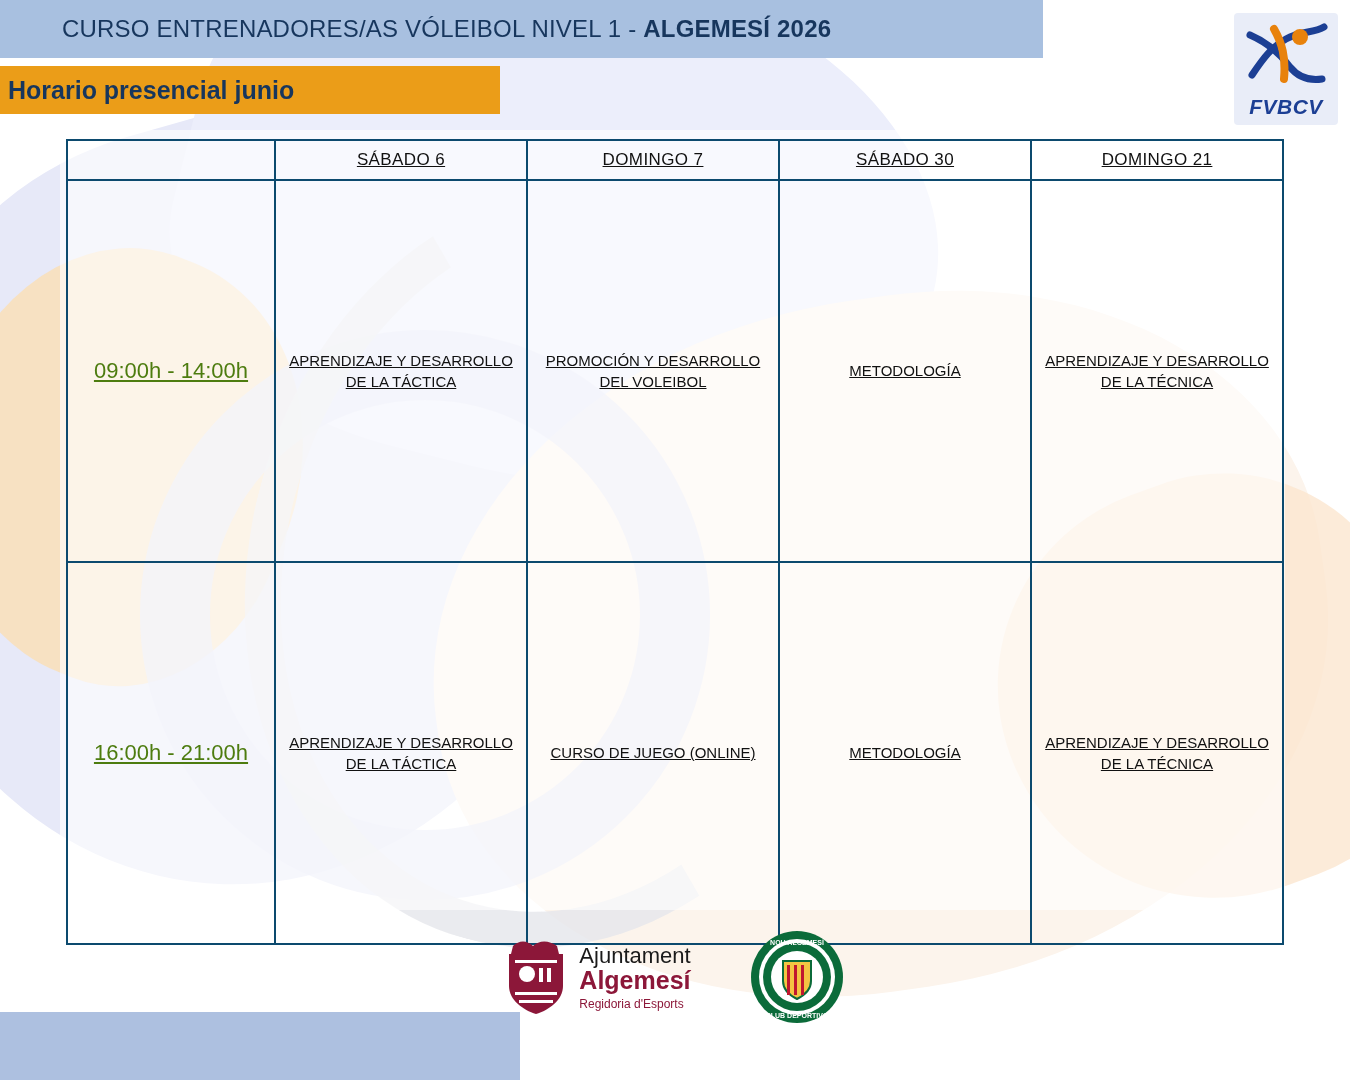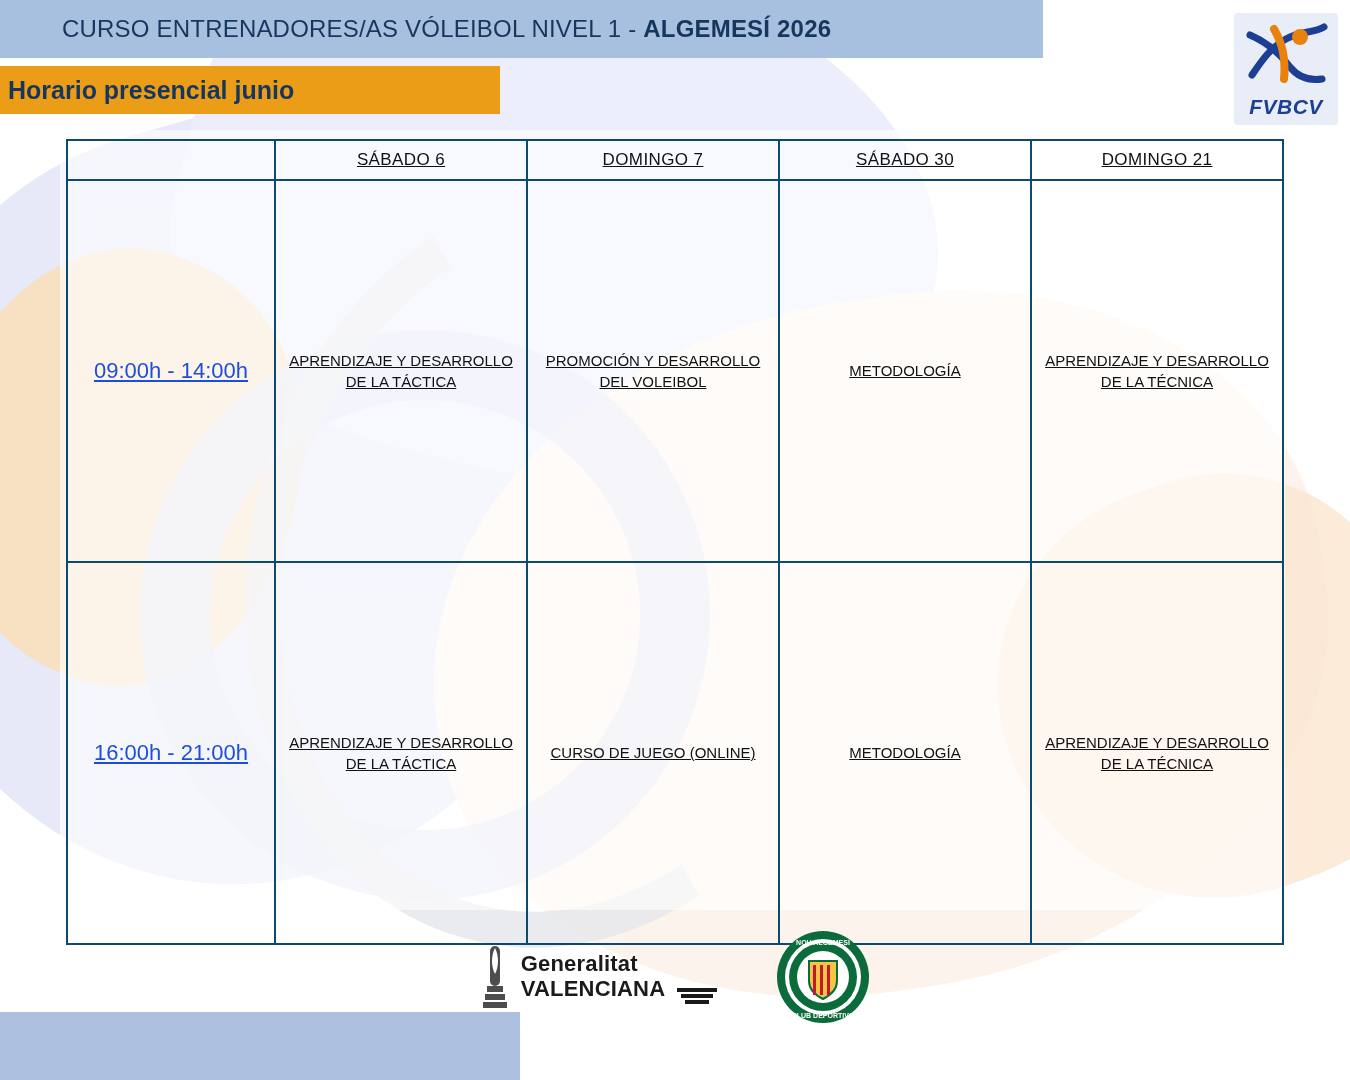--- a/index.html
+++ b/index.html
@@ -211,21 +211,21 @@
     font-size: 17px;
     font-weight: bold;
     letter-spacing: .4px;
     color: #111;
   }
   .hdr-blank {
     height: 36px;
   }
   .time-cell {
     font-size: 22px;
-    color: #1d4ed8;
+    color: #4d7c0f;
   }
   .session-cell {
     font-size: 15px;
     line-height: 1.42;
     color: #111;
     padding: 6px 8px;
   }
   .row-main td { height: 368px; }
   .row-break td {
     height: 34px;
@@ -363,39 +363,40 @@
       <td class="session-cell">APRENDIZAJE Y DESARROLLO DE LA TÁCTICA</td>
       <td class="session-cell">CURSO DE JUEGO (ONLINE)</td>
       <td class="session-cell">METODOLOGÍA</td>
       <td class="session-cell">APRENDIZAJE Y DESARROLLO DE LA TÉCNICA</td>
     </tr>
   </tbody>
 </table>
 
 <div class="footer-logos">
 
-  <div class="logo-gva">
-    <svg class="shield" viewBox="0 0 32 66">
-      <rect x="11" y="2" width="10" height="40" rx="5" fill="#4d4d4d"></rect>
-      <path d="M16 4 C12 12, 12 22, 16 30 C20 22, 20 12, 16 4 Z" fill="#ffffff"></path>
-      <rect x="8" y="42" width="16" height="6" fill="#4d4d4d"></rect>
-      <rect x="6" y="50" width="20" height="6" fill="#4d4d4d"></rect>
-      <rect x="4" y="58" width="24" height="6" fill="#4d4d4d"></rect>
+
+  <div class="logo-ajt">
+    <svg class="crest" viewBox="0 0 62 78">
+      <path d="M4 16 H58 V48 C58 62, 44 72, 31 76 C18 72, 4 62, 4 48 Z" fill="#8c1739"></path>
+      <path d="M8 8 C14 2, 22 2, 28 8 C34 2, 44 2, 52 8 L54 16 H6 Z" fill="#8c1739"></path>
+      <g fill="#ffffff">
+        <rect x="10" y="22" width="42" height="3"></rect>
+        <circle cx="22" cy="36" r="8"></circle>
+        <rect x="34" y="30" width="4" height="14"></rect>
+        <rect x="42" y="30" width="4" height="14"></rect>
+        <rect x="10" y="54" width="42" height="3"></rect>
+        <rect x="14" y="62" width="34" height="3"></rect>
+      </g>
     </svg>
-    <div class="txt">
-      <div>Generalitat</div>
-      <div>VALENCIANA</div>
+    <div>
+      <div class="txt1">Ajuntament</div>
+      <div class="txt2">Algemesí</div>
+      <div class="txt3">Regidoria d'Esports</div>
     </div>
-    <svg class="bars" viewBox="0 0 40 58">
-      <rect x="0" y="40" width="40" height="4" fill="#1a1a1a"></rect>
-      <rect x="4" y="46" width="32" height="4" fill="#1a1a1a"></rect>
-      <rect x="8" y="52" width="24" height="4" fill="#1a1a1a"></rect>
-    </svg>
   </div>
-
 
   <svg class="logo-club" viewBox="0 0 96 96">
     <circle cx="48" cy="48" r="46" fill="#0b6b3a"></circle>
     <circle cx="48" cy="48" r="38" fill="#ffffff"></circle>
     <circle cx="48" cy="48" r="34" fill="#0b6b3a"></circle>
     <circle cx="48" cy="48" r="26" fill="#ffffff"></circle>
     <path d="M34 32 H62 V52 C62 62, 52 68, 48 70 C44 68, 34 62, 34 52 Z" fill="#f4c542" stroke="#0b6b3a" stroke-width="2"></path>
     <g fill="#c0182f">
       <rect x="38" y="36" width="3" height="30"></rect>
       <rect x="45" y="36" width="3" height="30"></rect>

